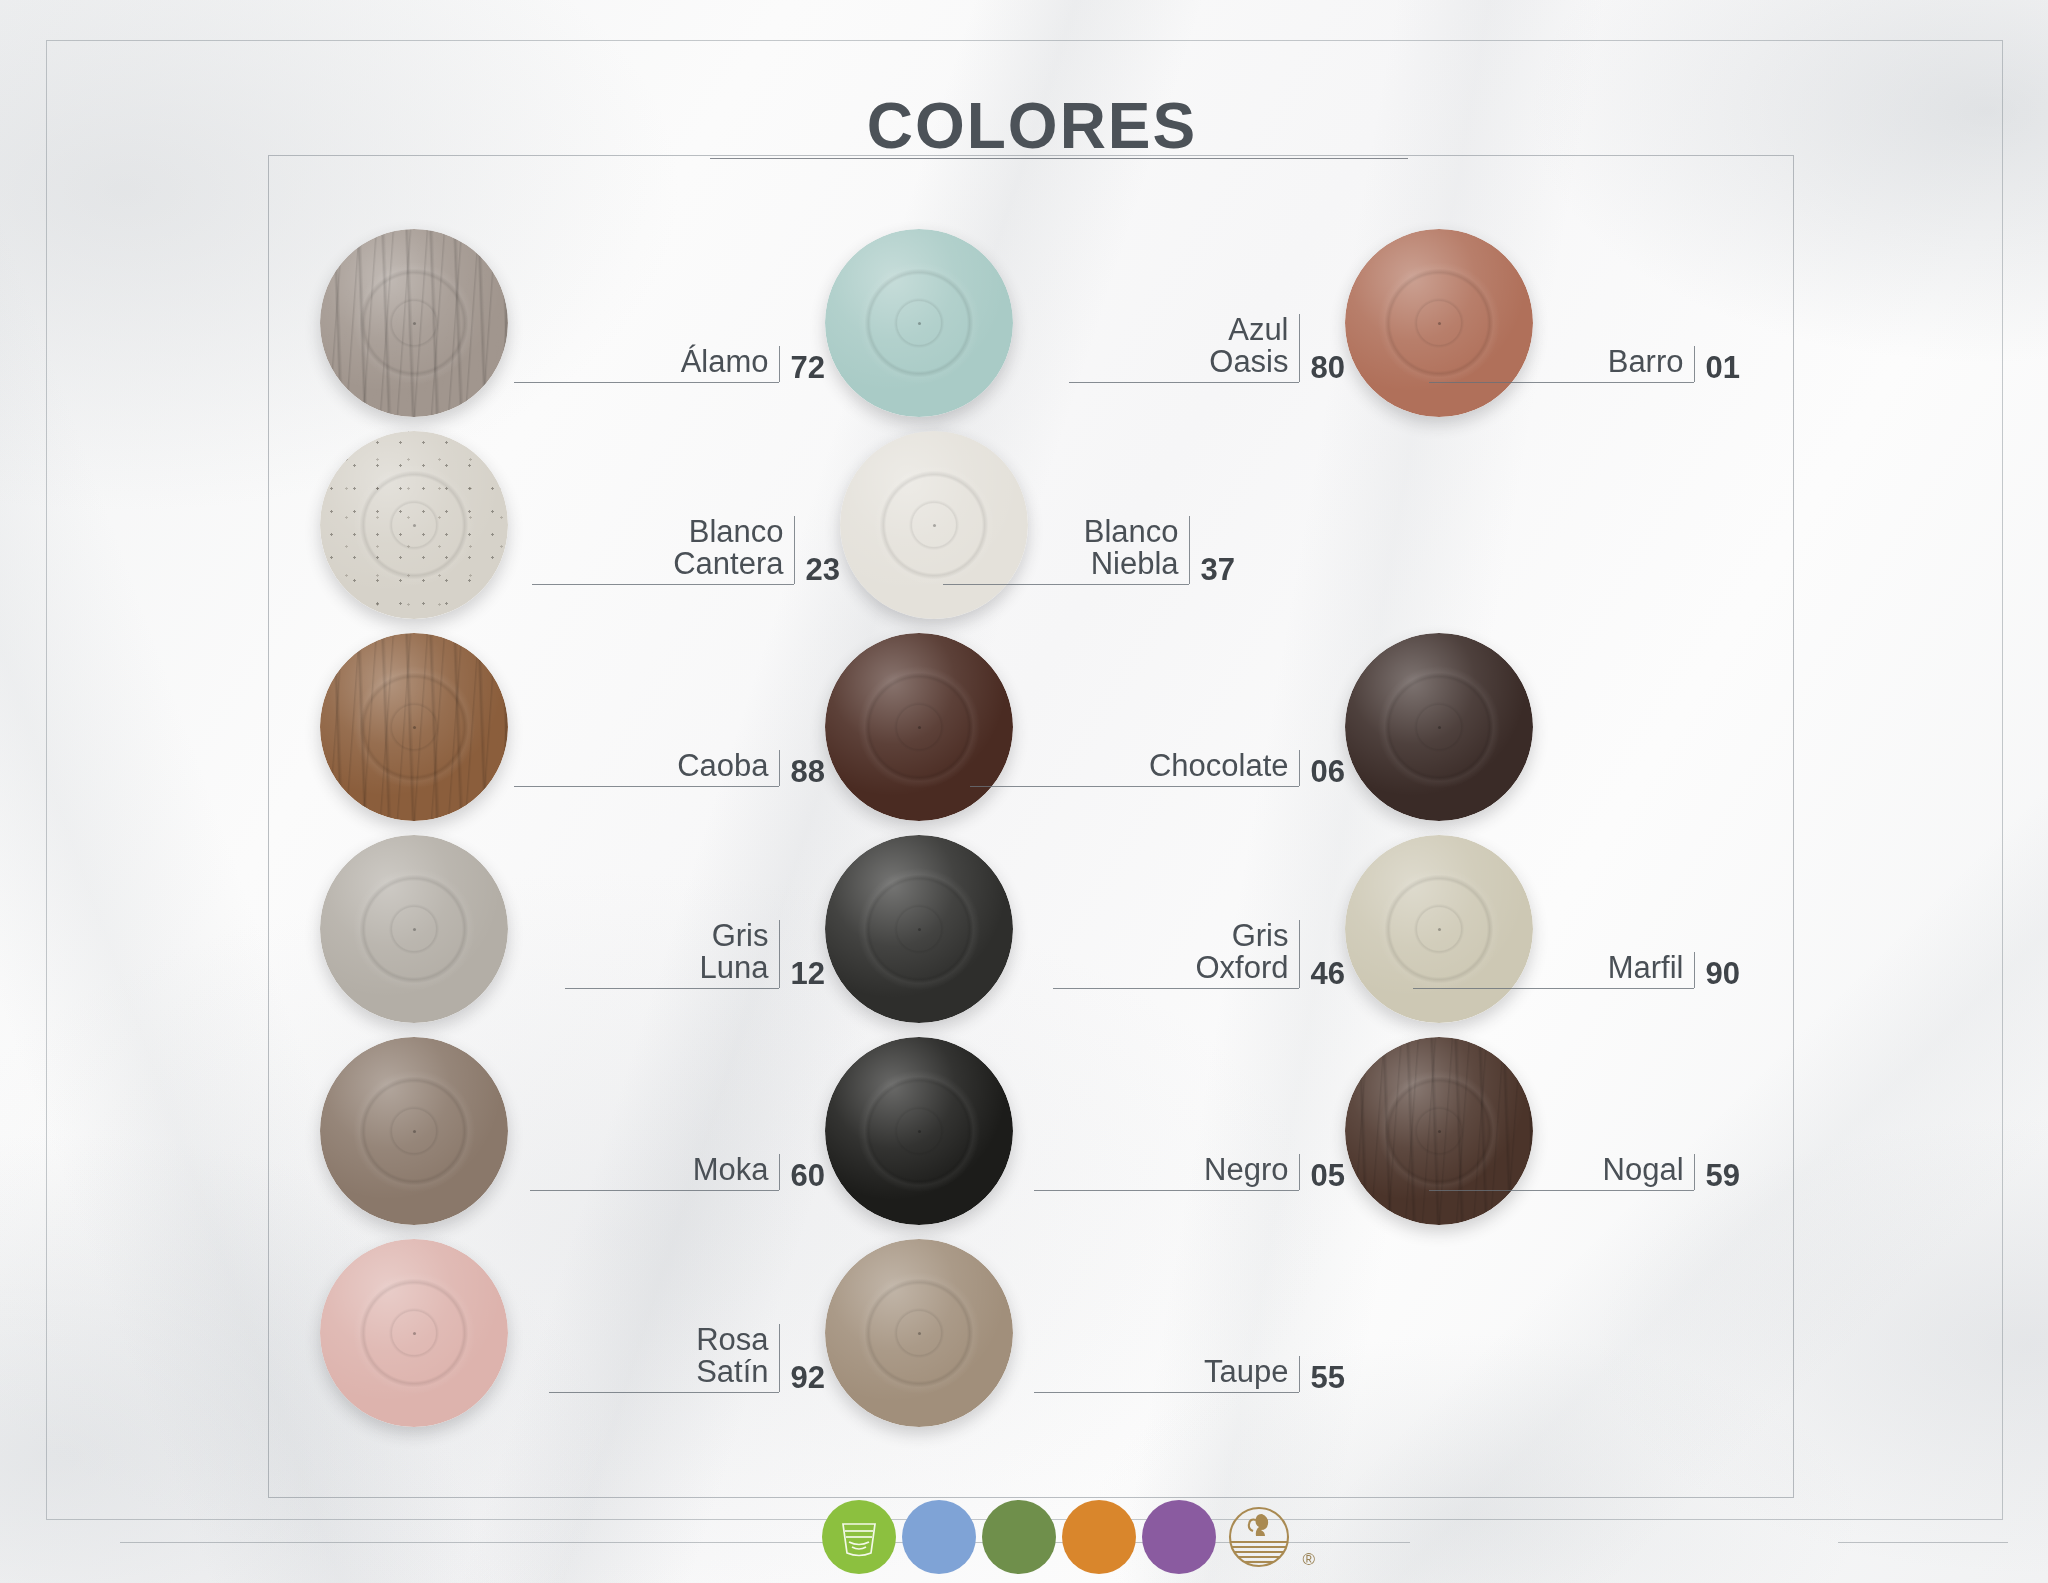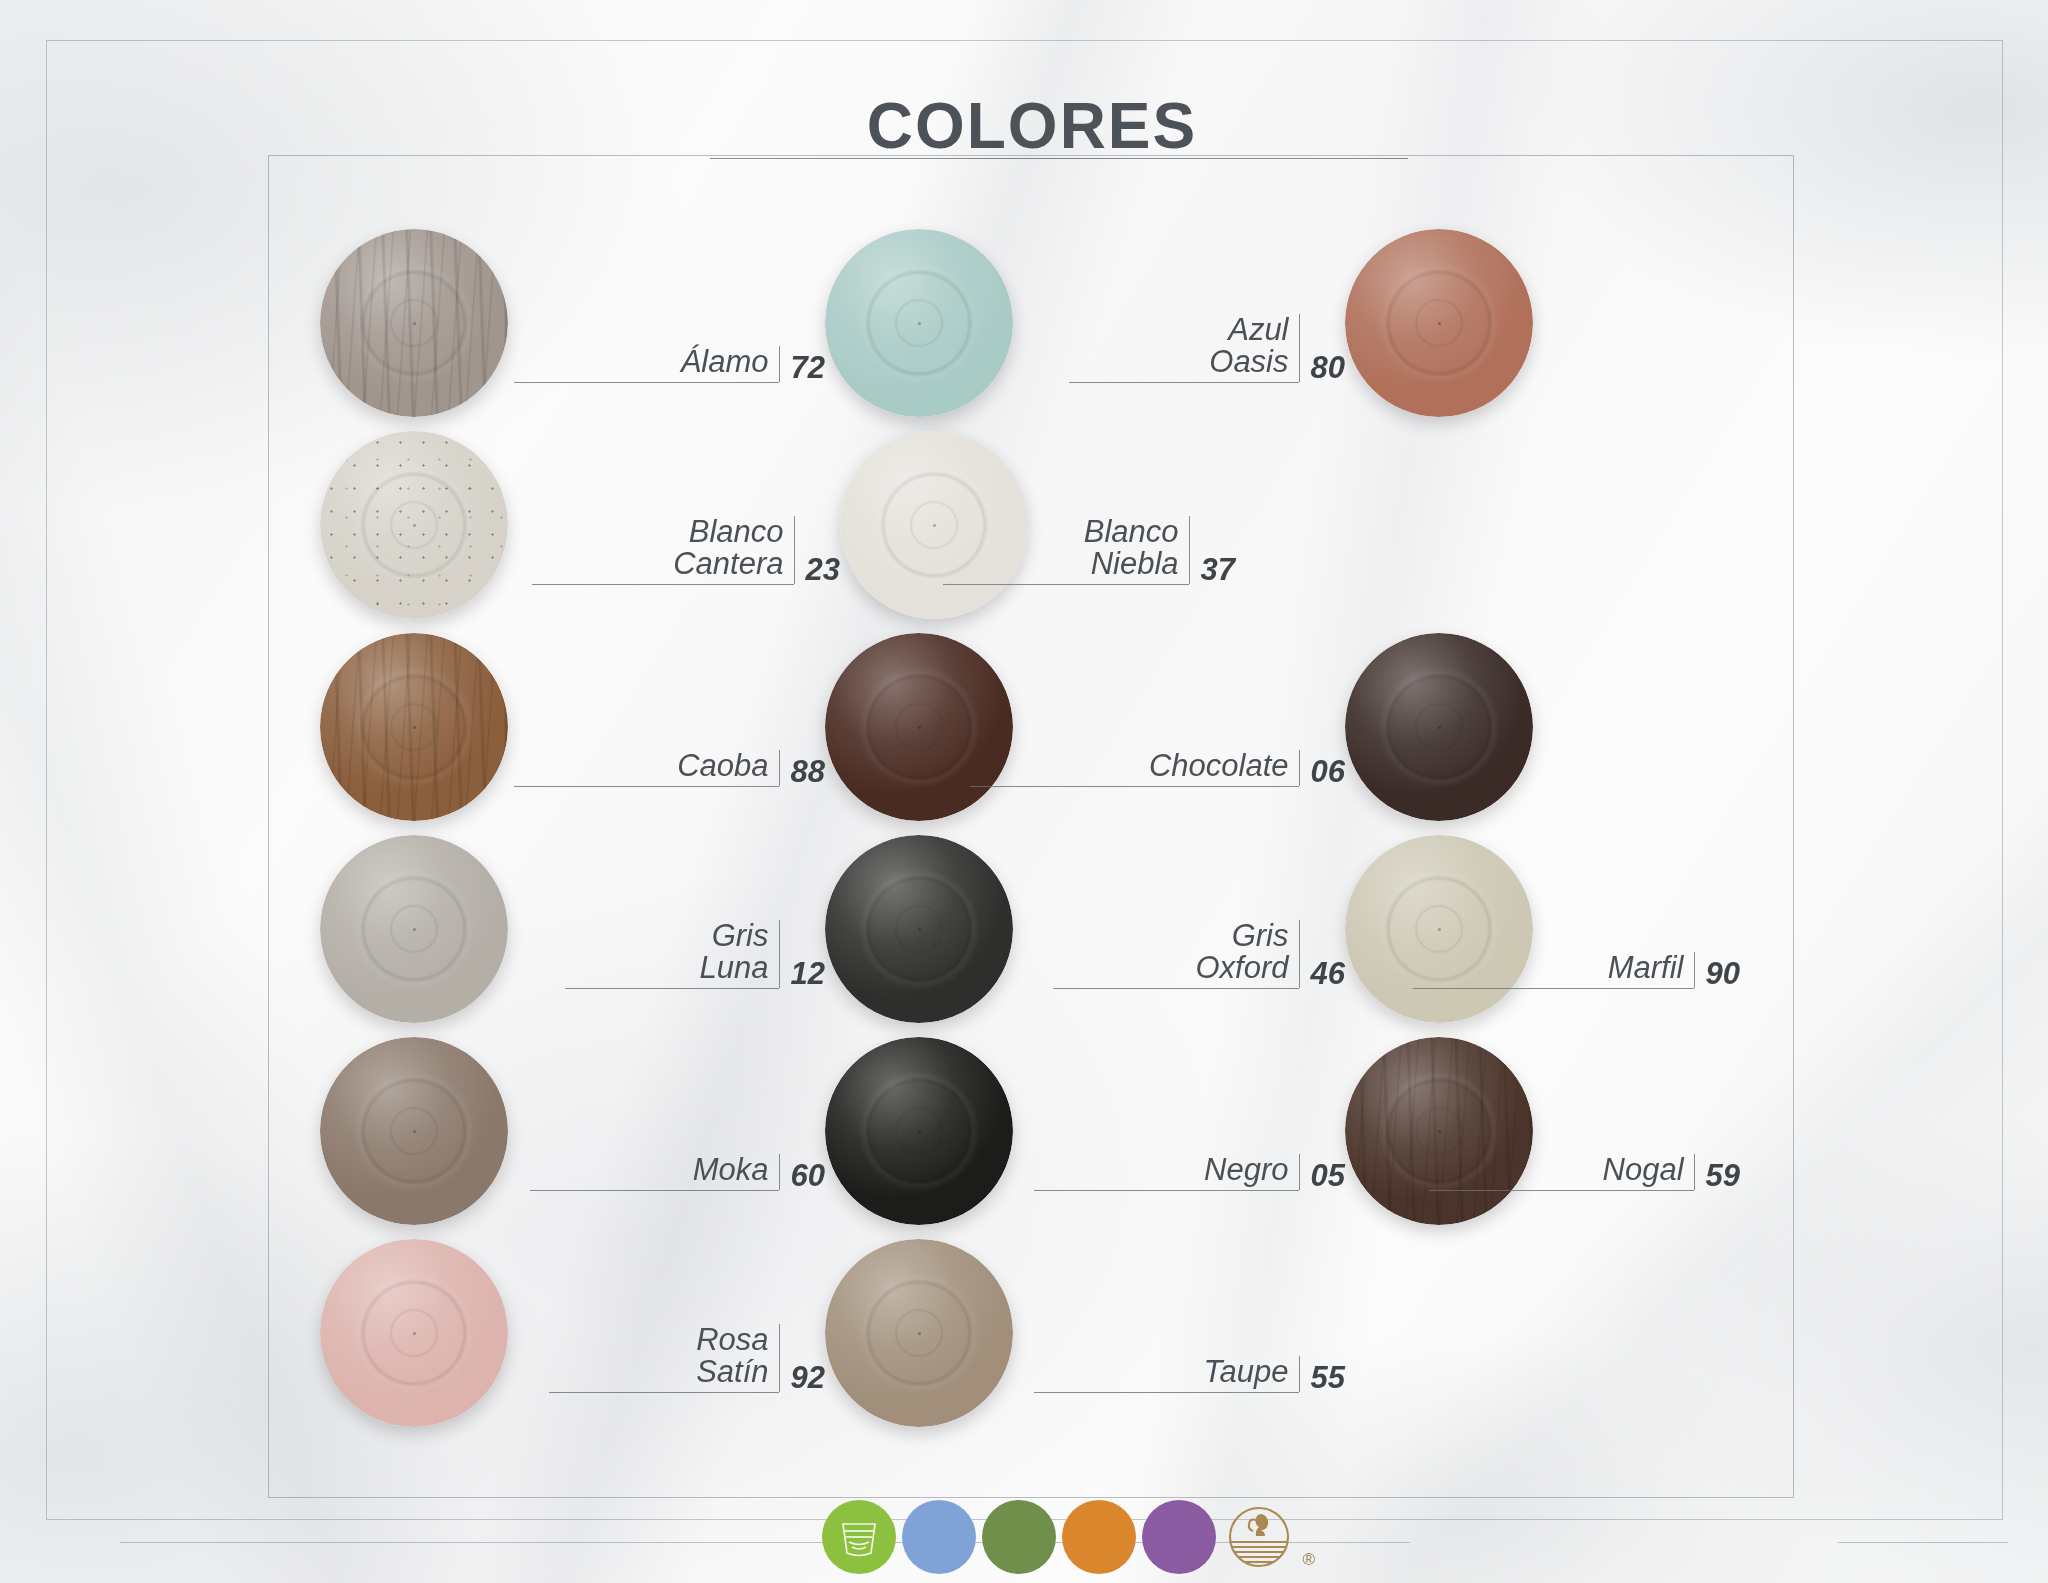--- a/index.html
+++ b/index.html
@@ -76,21 +76,20 @@
     letter-spacing: 2px;
     color: #4c5258;
     line-height: 1;
   }
 
   
   .grid {
     position: absolute;
     left: 320px; top: 222px;
     width: 1420px;
-    font-style: italic;
   }
   .row { display: flex; height: 202px; }
   .cell {
     position: relative;
     width: 519px;
     display: flex;
     align-items: center;
   }
   .cell.c1 { width: 505px; }
   .cell.c2 { width: 520px; }
@@ -302,20 +301,27 @@
             </div>
           </div>
         </div>
         <div class="cell c3">
           <div class="disc-wrap">
             <div class="disc" style="--sw: #b0705a;">
               <div class="body" style="--sw: #b0705a;"></div>
               <div class="pip"></div>
             </div>
           </div>
+          <div class="label">
+            <div class="label-inner">
+              <div class="name-stack">Barro<div class="leader" style="width: 265px;"></div></div>
+              <div class="divider"></div>
+              <div class="code">01</div>
+            </div>
+          </div>
         </div>
       </div>
       <div class="row">
         <div class="cell c2">
           <div class="disc-wrap">
             <div class="disc speckle" style="--sw: #d6d2c9;">
               <div class="body" style="--sw: #d6d2c9;"></div>
               <div class="grain"></div>
               <div class="pip"></div>
             </div>

